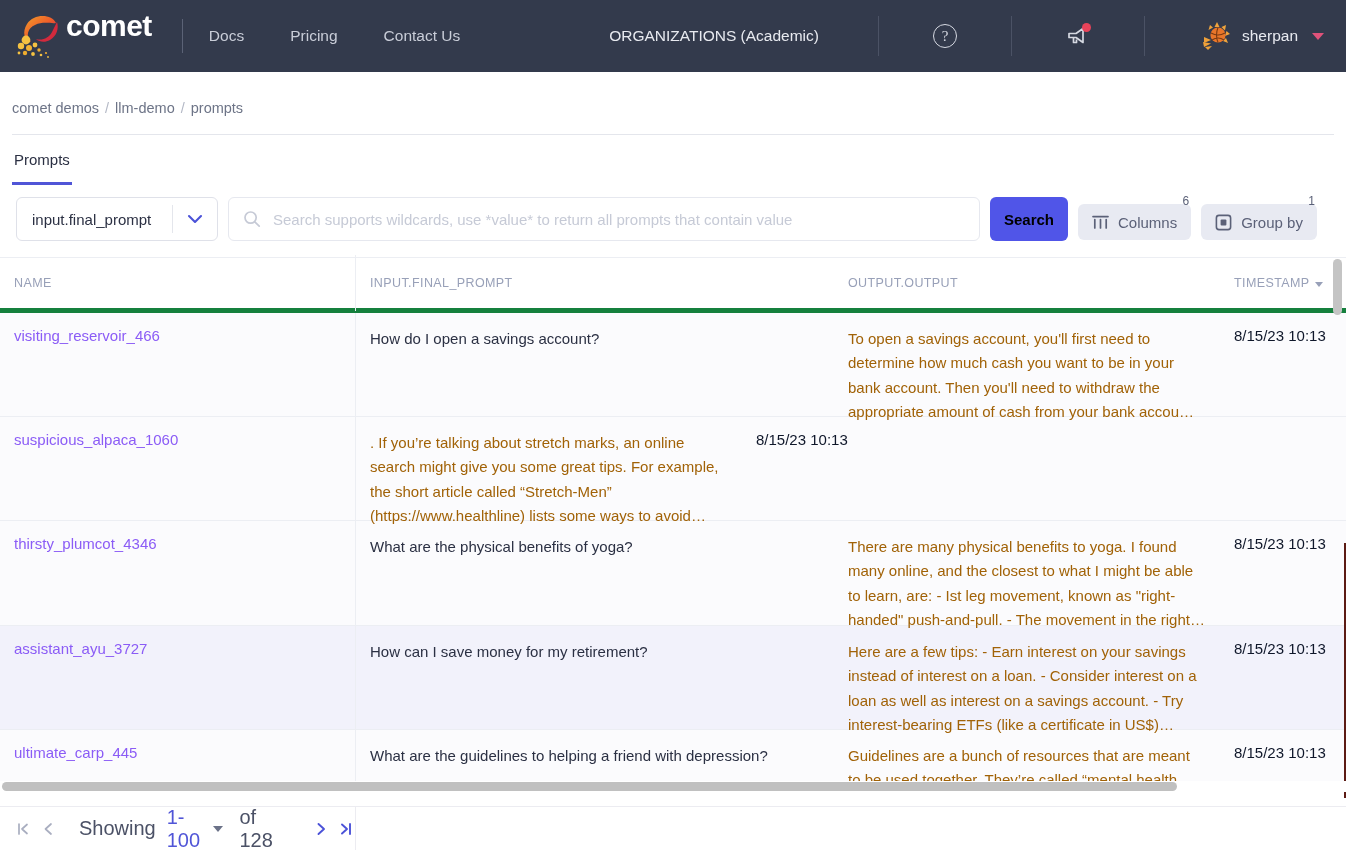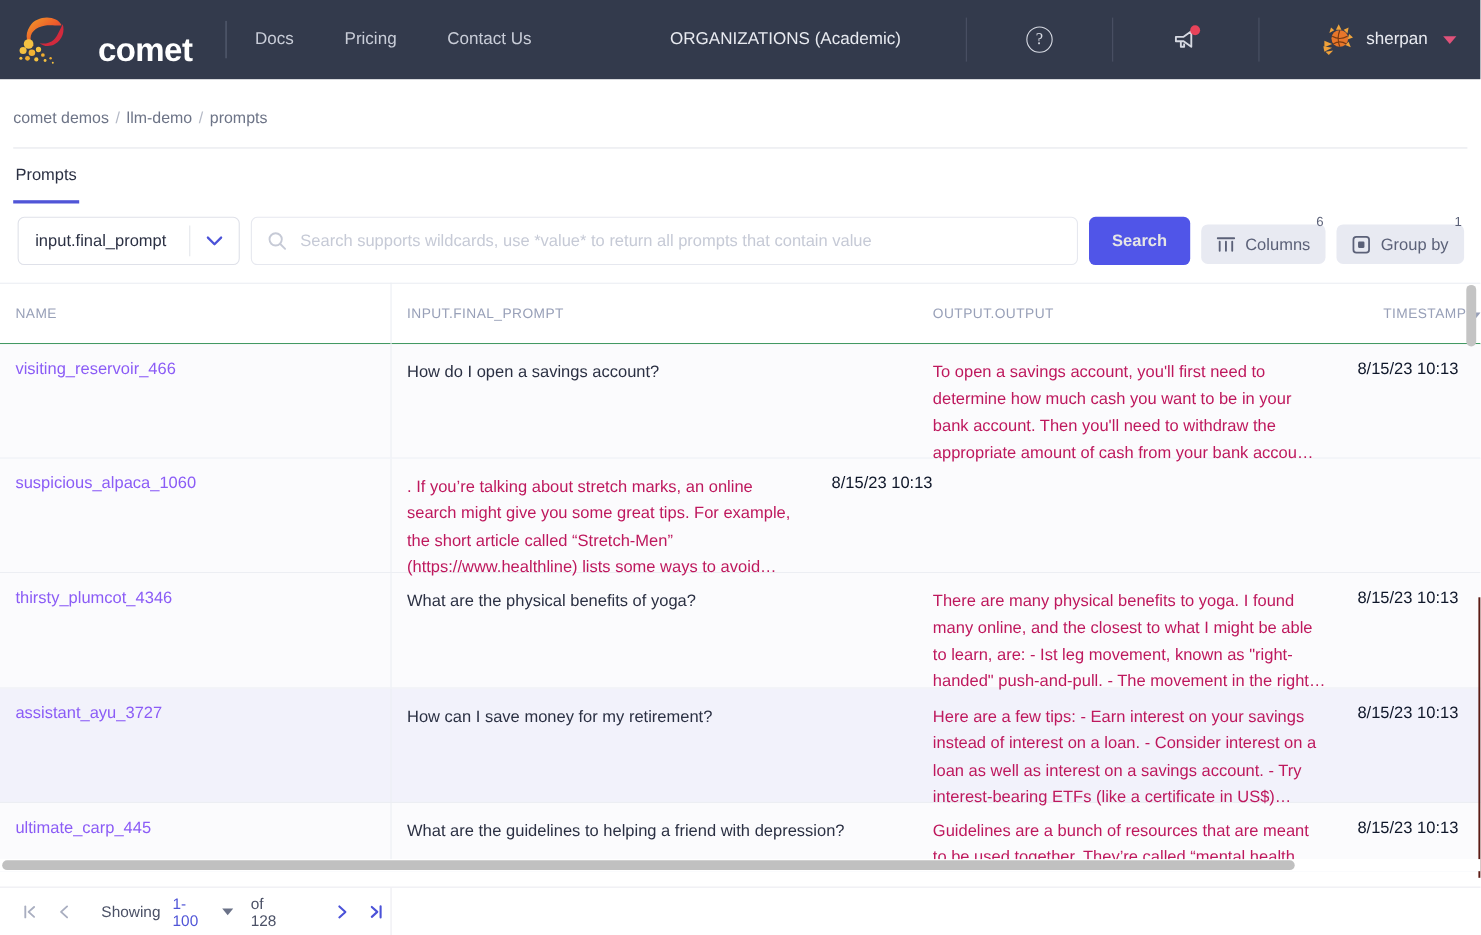--- a/index.html
+++ b/index.html
@@ -11,21 +11,21 @@
     -webkit-font-smoothing: antialiased;
   }
 
   
   .topnav {
     height: 72px; background: #333a4c;
     display: flex; align-items: center;
     padding: 0 22px 0 12px;
     position: relative;
   }
-  .brand { display: flex; align-items: flex-end; gap: 23px; }
+  .brand { display: flex; align-items: flex-start; gap: 0; }
   .logo-wrap { width: 54px; height: 50px; position: relative; }
   .brand-name {
     color: #ffffff; font-size: 30px; font-weight: bold;
     letter-spacing: -0.5px; line-height: 1;
   }
   .nav-div {
     width: 1px; height: 34px; background: #5b6276;
     margin: 0 26px 0 30px;
   }
   .nav-links { display: flex; align-items: center; gap: 46px; }
@@ -110,70 +110,70 @@
     display: flex; align-items: center; padding: 0 14px; gap: 12px;
     background: #fff; max-width: 752px;
   }
   .search-input {
     border: none; outline: none; flex: 1; font-size: 15px;
     color: #2b3043; font-family: "Liberation Sans", sans-serif;
     background: transparent;
   }
   .search-input::placeholder { color: #c6cad6; }
   .search-btn {
-    width: 92px; height: 44px; background: #5055e8; color: #e5e5e5;
+    width: 78px; height: 44px; background: #5055e8; color: #000000;
     border: none; border-radius: 6px; font-size: 15px; cursor: pointer;
     font-family: "Liberation Sans", sans-serif; font-weight: bold;
   }
   .chip {
     height: 36px; background: #e8eaf2; border: none; border-radius: 6px;
     display: flex; align-items: center; gap: 9px; padding: 0 14px;
     color: #5b6178; font-size: 15px; cursor: pointer; position: relative;
     font-family: "Liberation Sans", sans-serif;
   }
   .chip-sup {
     position: absolute; top: -10px; right: 2px;
     font-size: 12px; color: #5b6178;
   }
   .chip-wrap { position: relative; display: flex; align-items: flex-start; padding-top:6px;}
 
   
   .table-area { position: relative; }
   .thead {
     display: flex; height: 56px; border-top: 1px solid #eceef3;
-    border-bottom: 1px solid #15803d; align-items: center;
+    border-bottom: 5px solid #15803d; align-items: center;
     background: #ffffff;
   }
   .th {
     font-size: 12.5px; letter-spacing: 0.4px; color: #98a0b8;
     font-weight: normal; padding-left: 14px;
   }
   .col-name  { width: 356px; border-right: 1px solid #eceef3; height: 56px; display:flex; align-items:center; }
   .col-input { width: 478px; }
   .col-out   { width: 386px; }
-  .col-time  { width: 126px; text-align: right; }
+  .col-time  { width: 126px; }
   .sort-caret {
     display: inline-block; margin-left: 5px;
     border-left: 4px solid transparent; border-right: 4px solid transparent;
     border-top: 5px solid #98a0b8;
   }
 
   .tbody { background: #fbfbfd; }
   .row {
     display: flex; border-bottom: 1px solid #eceef3;
     background: #fbfbfd; cursor: pointer;
   }
   .row.hl { background: #f2f2fb; }
   .cell { padding: 14px 14px 14px 14px; font-size: 15px; color: #2b3043; }
   .cell.name {
     width: 356px; border-right: 1px solid #eceef3;
     color: #8b5cf6;
   }
   .cell.inp  { width: 478px; line-height: 1.55; }
-  .cell.out  { width: 386px; line-height: 1.62; color: #be185d; }
+  .cell.out  { width: 386px; line-height: 1.62; color: #a16207; }
   .cell.time { width: 126px; color: #0f172a; white-space: nowrap; }
   .r-h4 { height: 104px; }
   .r-h5 { height: 105px; }
   .r-last { height: 62px; }
 
   
   .vscroll {
     position: absolute; right: 4px; top: 2px; width: 9px; height: 530px;
     pointer-events: none;
   }
@@ -196,21 +196,21 @@
 
   
   .footer {
     position: absolute; left: 0; bottom: 0; width: 1346px; height: 44px;
     background: #ffffff; border-top: 1px solid #ececf1;
     display: flex; align-items: center;
   }
   .pager {
     width: 356px; height: 44px; border-right: 1px solid #ececf1;
     display: flex; align-items: center; gap: 6px; padding-left: 14px;
-    font-size: 14px; color: #4b5166;
+    font-size: 20px; color: #4b5166;
   }
   .pg-btn {
     width: 28px; height: 28px; display: flex; align-items: center;
     justify-content: center; cursor: pointer; color: #a9aec0;
     font-size: 17px;
   }
   .pg-btn.active { color: #4b52d8; }
   .showing-label { color: #4b5166; margin-left: 16px; }
   .range-val { color: #5055d7; margin-left: 5px; cursor: pointer; }
   .range-caret {

